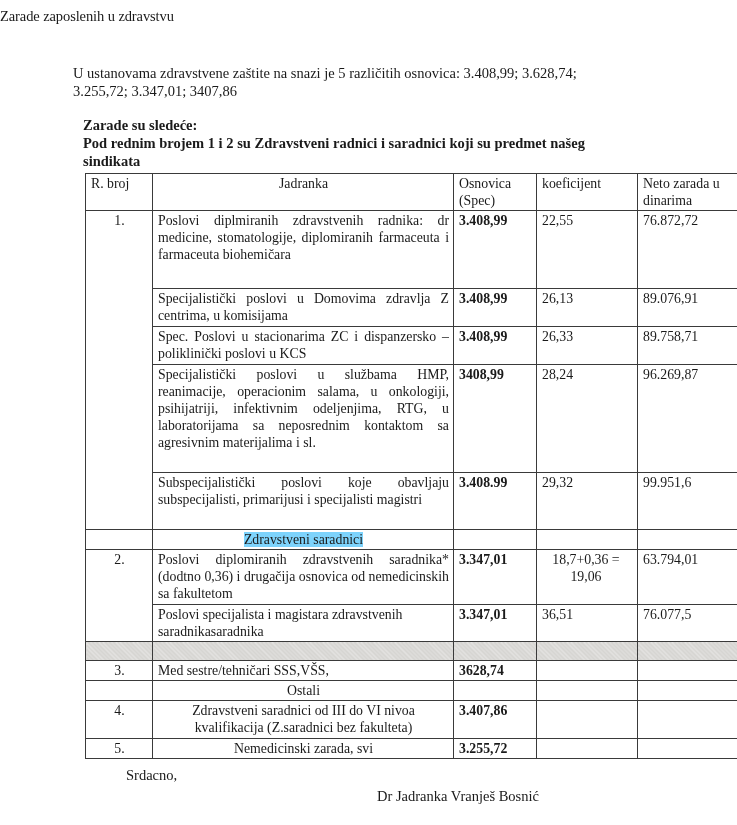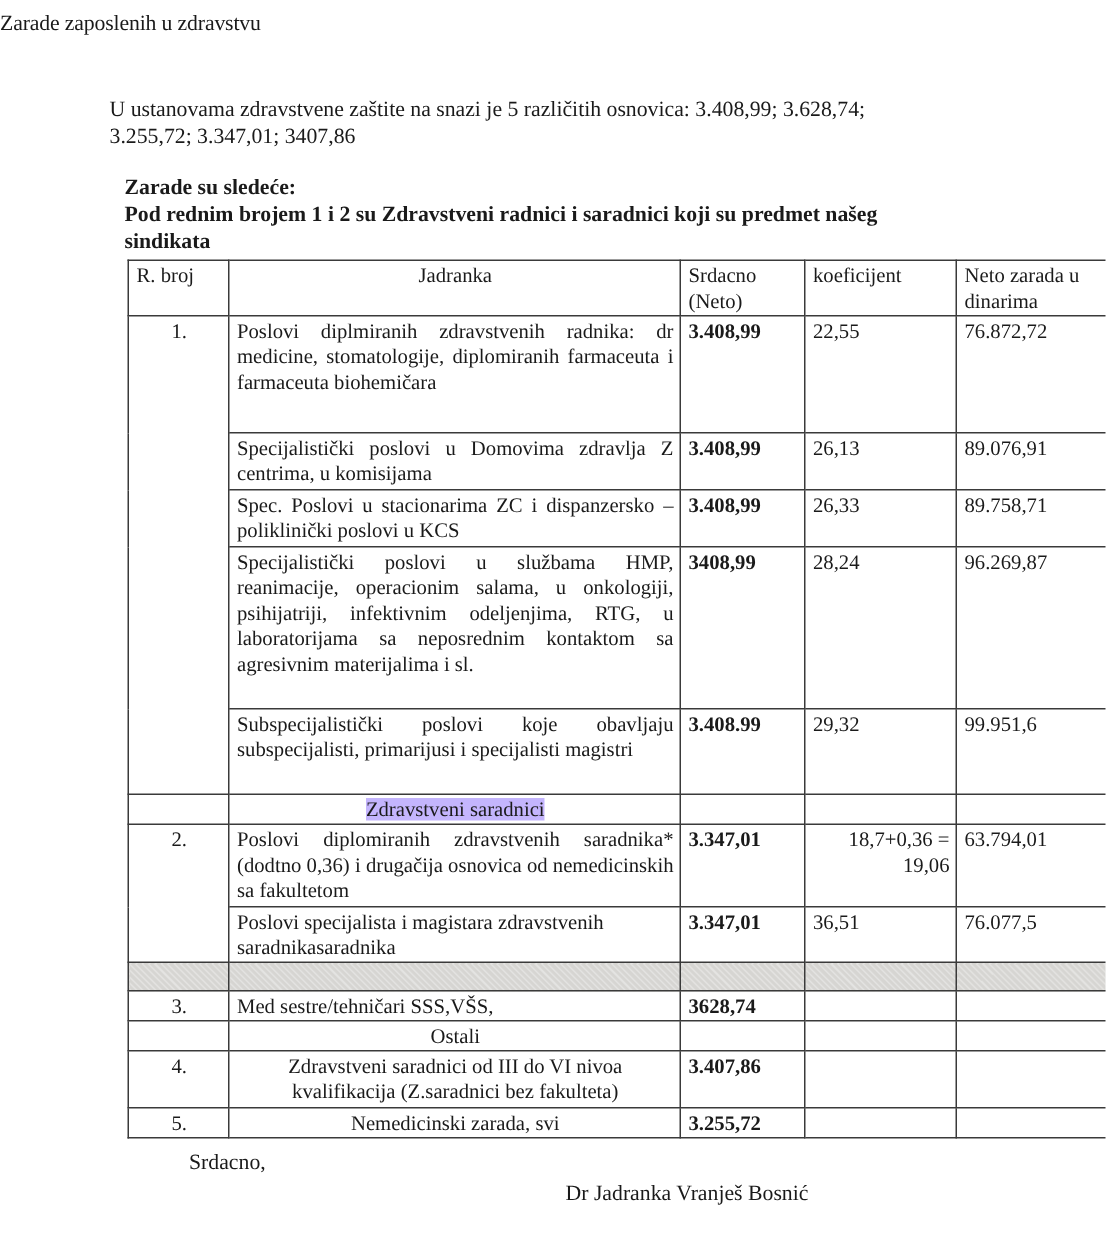--- a/index.html
+++ b/index.html
@@ -21,21 +21,21 @@
     table-layout: fixed;
     margin-left: 44px;
   }
   table.salaries td {
     border: 1px solid #3a3a3a; vertical-align: top; padding: 1px 4px 1px 5px;
   }
   td.c-num { text-align: center; }
   td.just { text-align: justify; text-align-last: left; }
   td.bold { font-weight: bold; }
   td.center { text-align: center; }
-  td.shade-text span { background: #c4b5fd; }
+  td.shade-text span { background: #7dd3fc; }
   tr.shaded td {
     background-color: #d6d5d2;
     background-image: repeating-linear-gradient(45deg, rgba(255,255,255,0.35) 0 1px, transparent 1px 3px);
   }
   .sign-greet { left: 126px; top: 767px; font-size: 14.5px; }
   .sign-name { left: 365px; top: 788px; font-size: 14.5px; margin-left: 12px; }
 </style>
 </head>
 <body>
 
@@ -49,21 +49,21 @@
     <col style="width:67px">
       <col style="width:301px">
       <col style="width:83px">
       <col style="width:101px">
       <col style="width:134px">
   </colgroup>
   <tbody>
       <tr style="height:31px">
     <td>R. broj</td>
     <td class="center">Jadranka</td>
-    <td>Srdacno (Neto)</td>
+    <td>Osnovica (Spec)</td>
     <td>koeficijent</td>
     <td>Neto zarada u dinarima</td>
   </tr>
 
   <tr style="height:78px">
     <td class="c-num" rowspan="5">1.</td>
     <td class="just">Poslovi diplmiranih zdravstvenih radnika: dr medicine, stomatologije, diplomiranih farmaceuta i farmaceuta biohemičara</td>
     <td class="bold">3.408,99</td>
     <td>22,55</td>
     <td>76.872,72</td>
@@ -98,21 +98,21 @@
     <td class="center shade-text"><span>Zdravstveni saradnici</span></td>
     <td></td>
     <td></td>
     <td></td>
   </tr>
 
   <tr style="height:55px">
     <td class="c-num" rowspan="2">2.</td>
     <td class="just">Poslovi diplomiranih zdravstvenih saradnika* (dodtno 0,36) i drugačija osnovica od nemedicinskih sa fakultetom</td>
     <td class="bold">3.347,01</td>
-    <td style="text-align:right; padding-left:2px;"><span>18,7+0,36 = 19,06</span></td>
+    <td style="text-align:center; padding-left:2px;"><span>18,7+0,36 = 19,06</span></td>
     <td>63.794,01</td>
   </tr>
   <tr style="height:26px">
     <td>Poslovi specijalista i magistara zdravstvenih saradnikasaradnika</td>
     <td class="bold">3.347,01</td>
     <td>36,51</td>
     <td>76.077,5</td>
   </tr>
 
   <tr class="shaded" style="height:19px">

